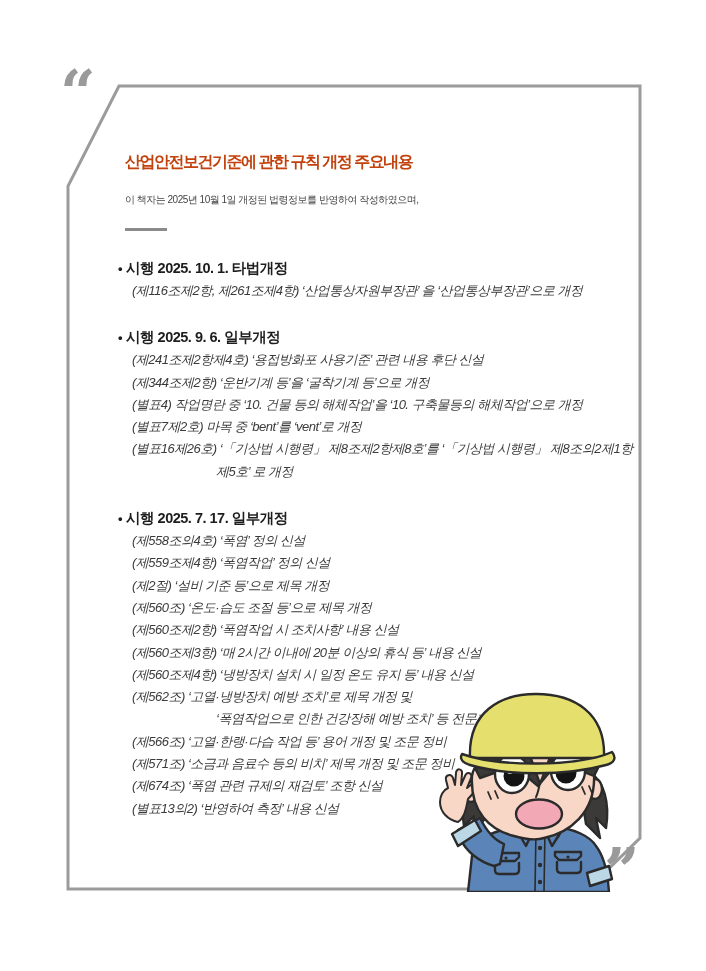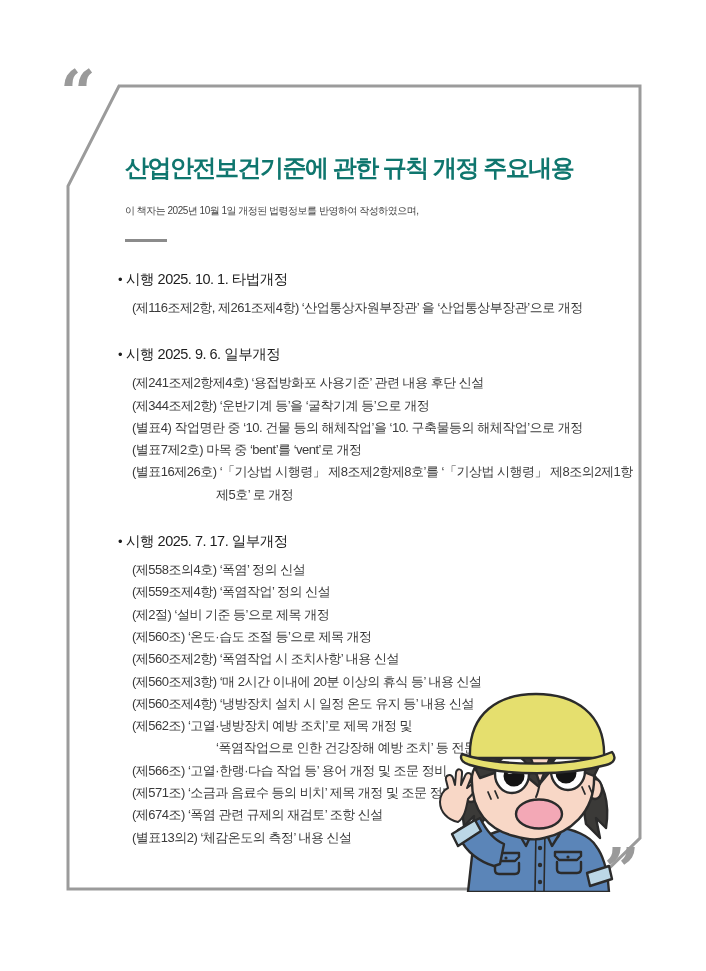--- a/index.html
+++ b/index.html
@@ -16,41 +16,41 @@
     font-size:62px; line-height:1; user-select:none;
   }
   .quote-open  { left:60px;  top:62px; }
   .quote-close { left:604px; top:840px; }
 
   .content {
     position:absolute; left:118px; top:152px; width:522px; z-index:3;
   }
   .doc-title {
     margin-left:7px;
-    font-size:24px; font-weight:bold; color:#0f766e;
+    font-size:16px; font-weight:bold; color:#c2410c;
     letter-spacing:-1.5px; white-space:nowrap;
   }
   .intro { margin-left:7px; margin-top:15px; }
   .intro p {
     font-size:10px; color:#454545; line-height:23px;
     letter-spacing:-0.5px; white-space:nowrap;
   }
   .divider {
     margin-left:7px; margin-top:17px;
     width:42px; height:3px; background:#8b8b8b;
   }
   .sections { margin-top:26px; }
   .section { margin-top:24px; }
   .section:first-child { margin-top:0; }
   .section-title {
-    font-size:14.5px; font-weight:normal; color:#1d1d1d;
+    font-size:14.5px; font-weight:bold; color:#1d1d1d;
     line-height:23px; letter-spacing:-0.5px; white-space:nowrap;
   }
   .section-title .bullet { font-size:13px; margin-right:4px; }
-  .section-items { margin-top:6px; }
+  .section-items { margin-top:0;font-style:italic; }
   .item {
     padding-left:14px;
     font-size:13px; color:#3a3a3a; line-height:22.3px;
     letter-spacing:-0.5px; white-space:nowrap;
   }
   .item.indent { padding-left:98px; }
 
   .mascot {
     position:absolute; left:438px; top:688px; z-index:4;
   }
@@ -118,21 +118,21 @@
   <div class="item">(제562조) ‘고열·냉방장치 예방 조치’로 제목 개정 및</div>
 
   <div class="item indent">‘폭염작업으로 인한 건강장해 예방 조치’ 등 전문개정</div>
 
   <div class="item">(제566조) ‘고열·한랭·다습 작업 등’ 용어 개정 및 조문 정비</div>
 
   <div class="item">(제571조) ‘소금과 음료수 등의 비치’ 제목 개정 및 조문 정비</div>
 
   <div class="item">(제674조) ‘폭염 관련 규제의 재검토’ 조항 신설</div>
 
-  <div class="item">(별표13의2) ‘체감온도의 측정’ 내용 신설</div>
+  <div class="item">(별표13의2) ‘반영하여 측정’ 내용 신설</div>
 </div>
   </div>
 </div>
   </div>
 
   <svg class="mascot" width="180" height="204" viewBox="0 0 180 204" aria-hidden="true">
     <g stroke="#2b2b2b" stroke-width="2.4" stroke-linejoin="round" stroke-linecap="round">
 
       <path d="M40,86 C28,96 22,116 26,138 L36,128 L34,144 L46,132 L48,112 Z" fill="#3b3a38"></path>
       <path d="M152,84 C166,94 172,114 168,140 L158,130 L162,150 L148,136 L144,110 Z" fill="#3b3a38"></path>

